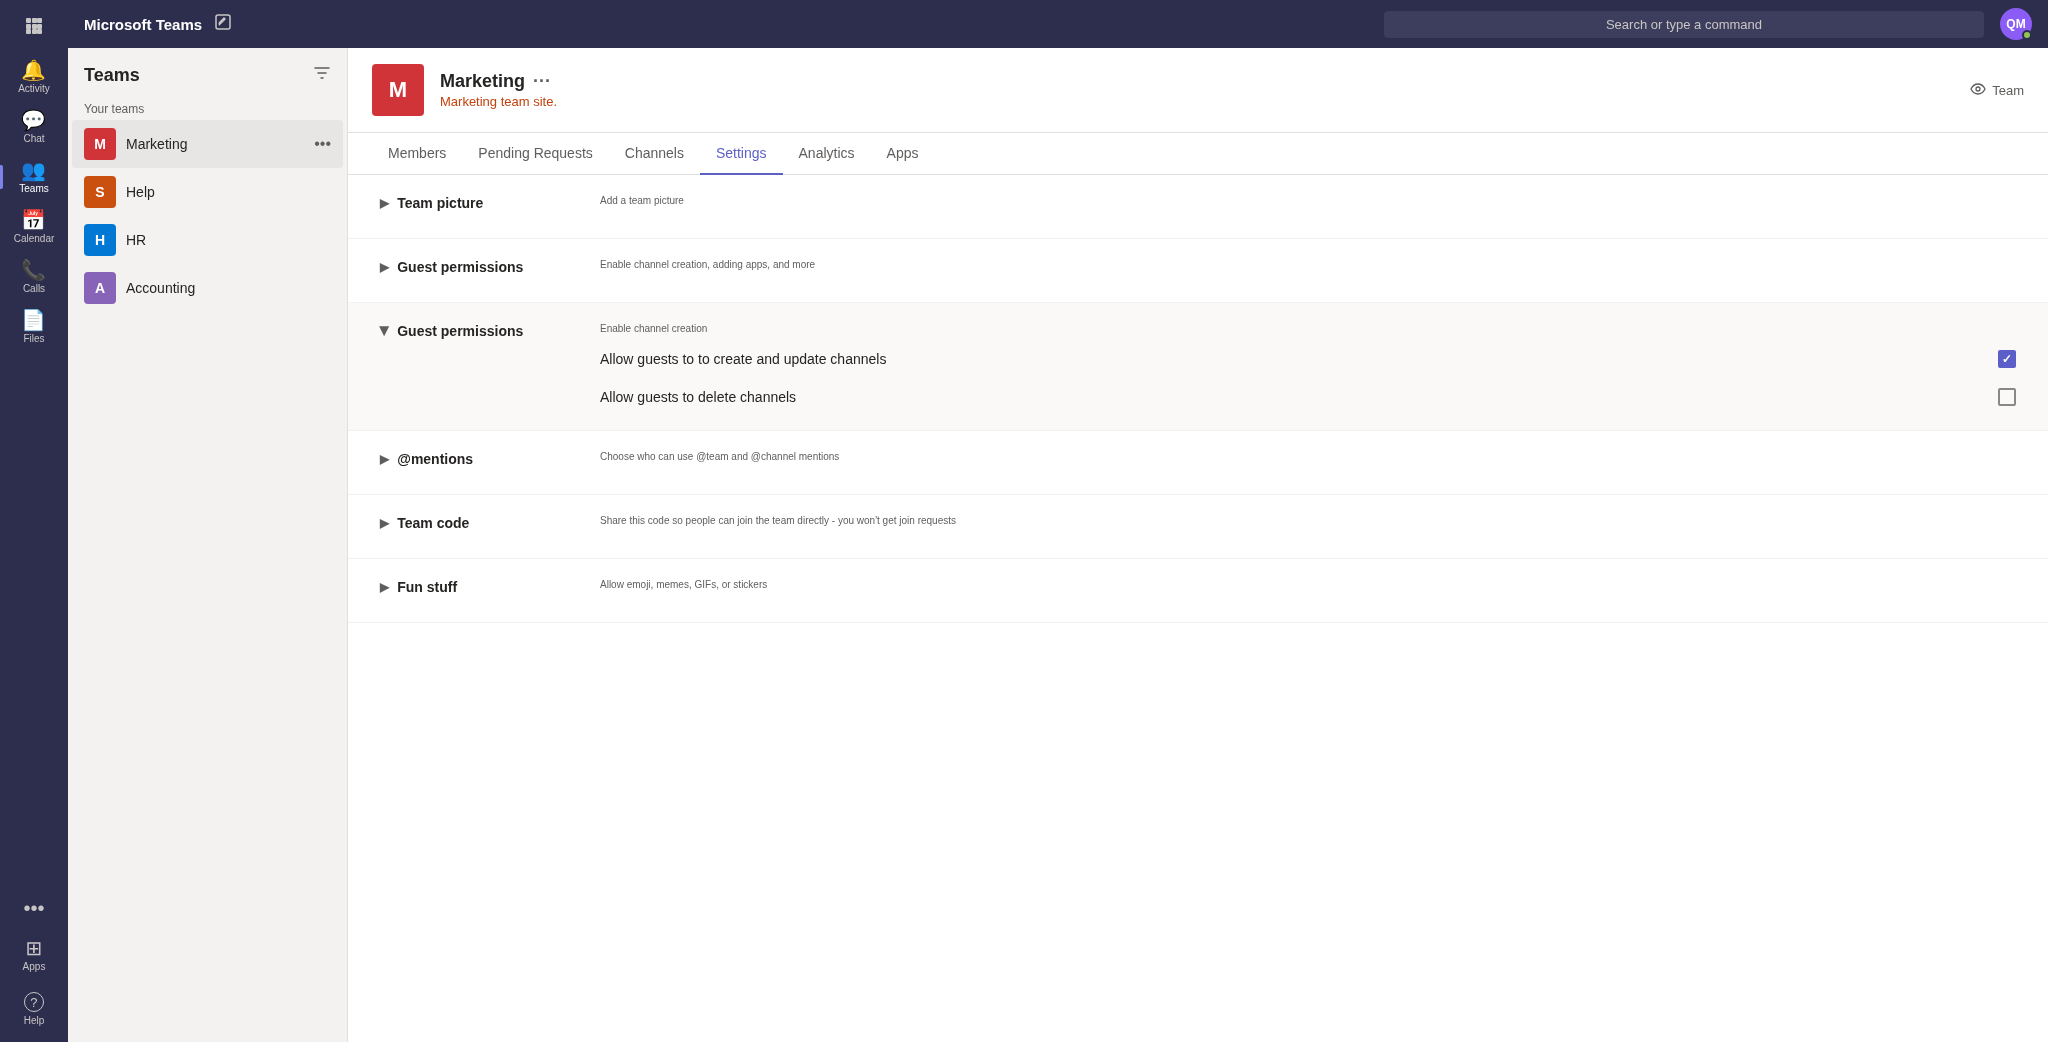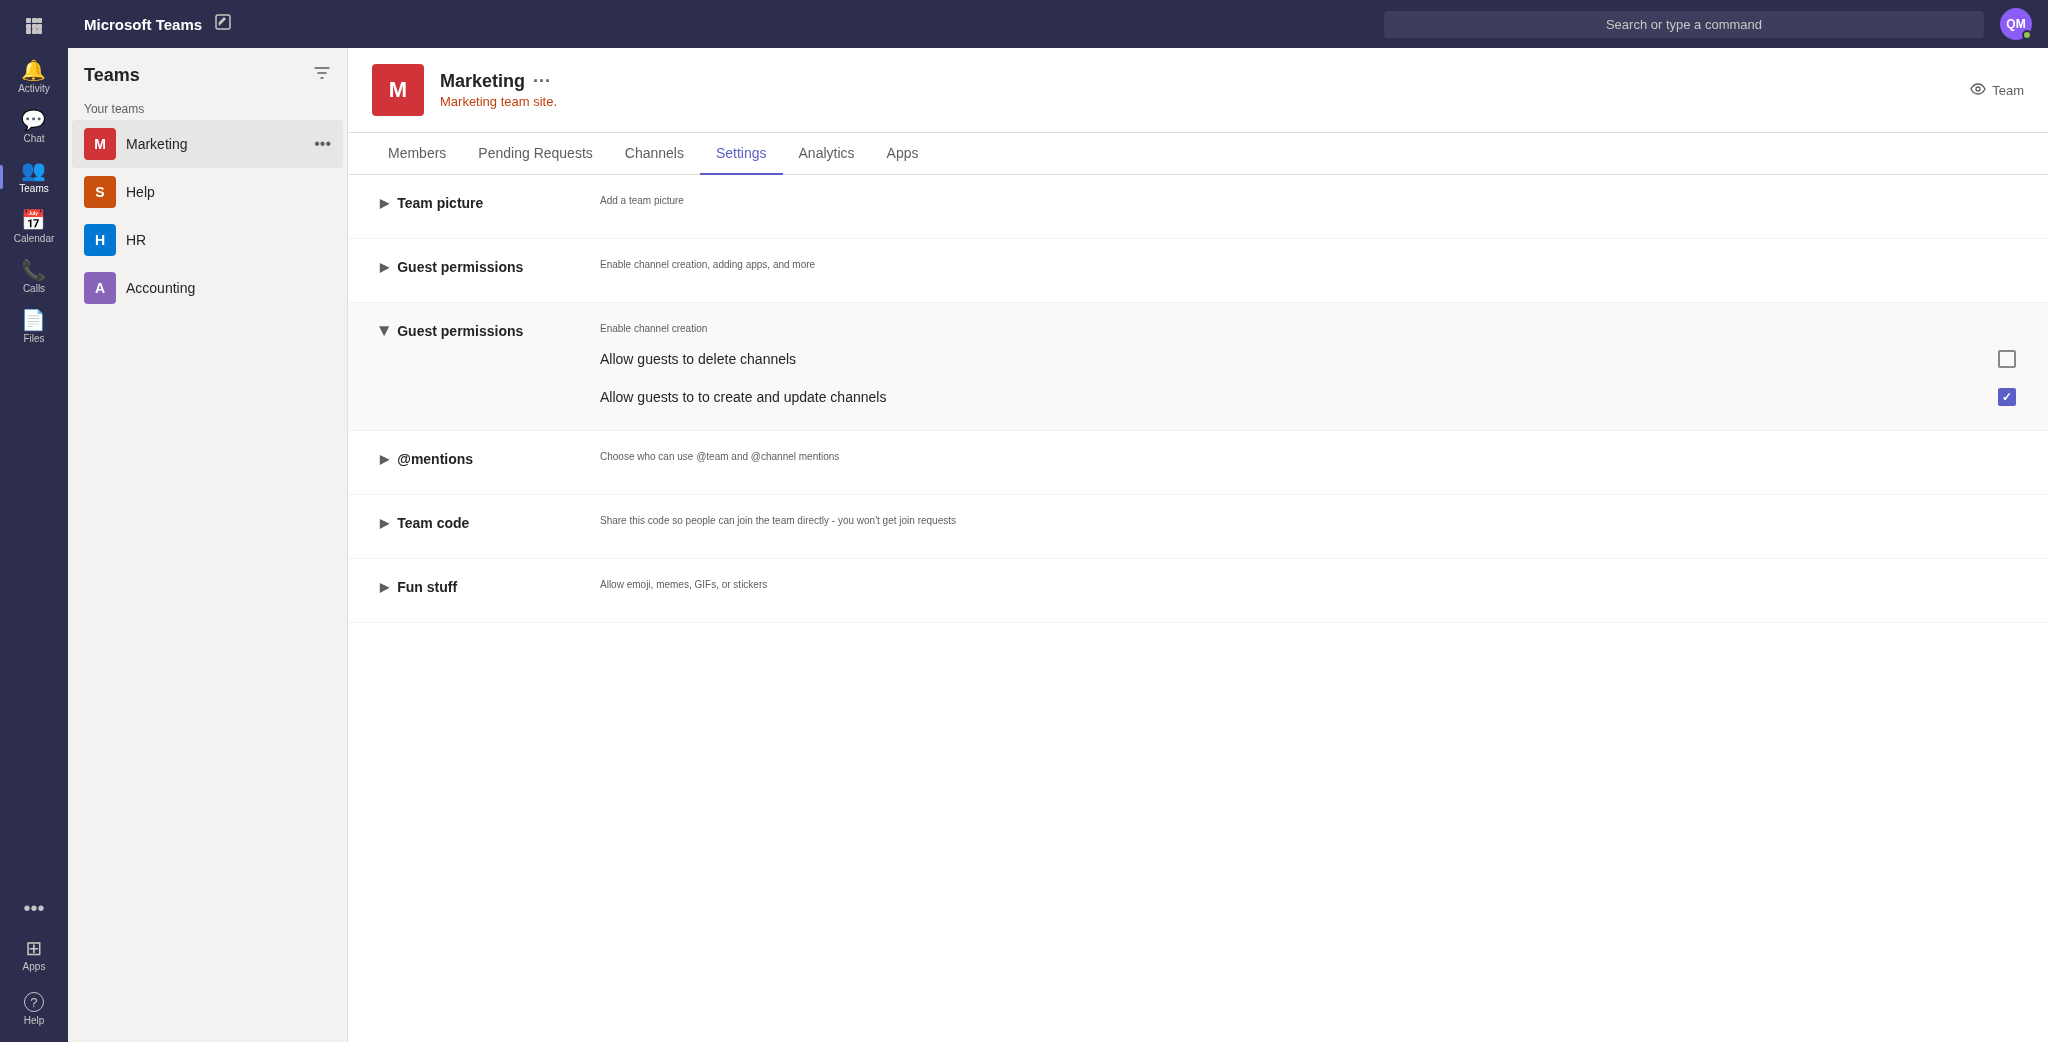--- a/index.html
+++ b/index.html
@@ -407,27 +407,27 @@
     </div>
 
     <div class="setting-row expanded">
       <div class="setting-section">
         <span class="chevron-icon" style="transform:rotate(90deg); display:inline-block;">▶</span>
         <span>Guest permissions</span>
       </div>
       <div class="setting-body">
         <div class="setting-desc">Enable channel creation</div>
         <div class="checkbox-row">
+          <span class="checkbox-label">Allow guests to to create and update channels</span>
+          <div class="checkbox-input checked"></div>
+        </div>
+        <div class="checkbox-row">
           <span class="checkbox-label">Allow guests to delete channels</span>
           <div class="checkbox-input"></div>
         </div>
-        <div class="checkbox-row">
-          <span class="checkbox-label">Allow guests to to create and update channels</span>
-          <div class="checkbox-input checked"></div>
-        </div>
       </div>
     </div>
 
     <div class="setting-row">
       <div class="setting-section">
         <span class="chevron-icon">▶</span>
         <span>@mentions</span>
       </div>
       <div class="setting-desc">Choose who can use @team and @channel mentions</div>
     </div>

